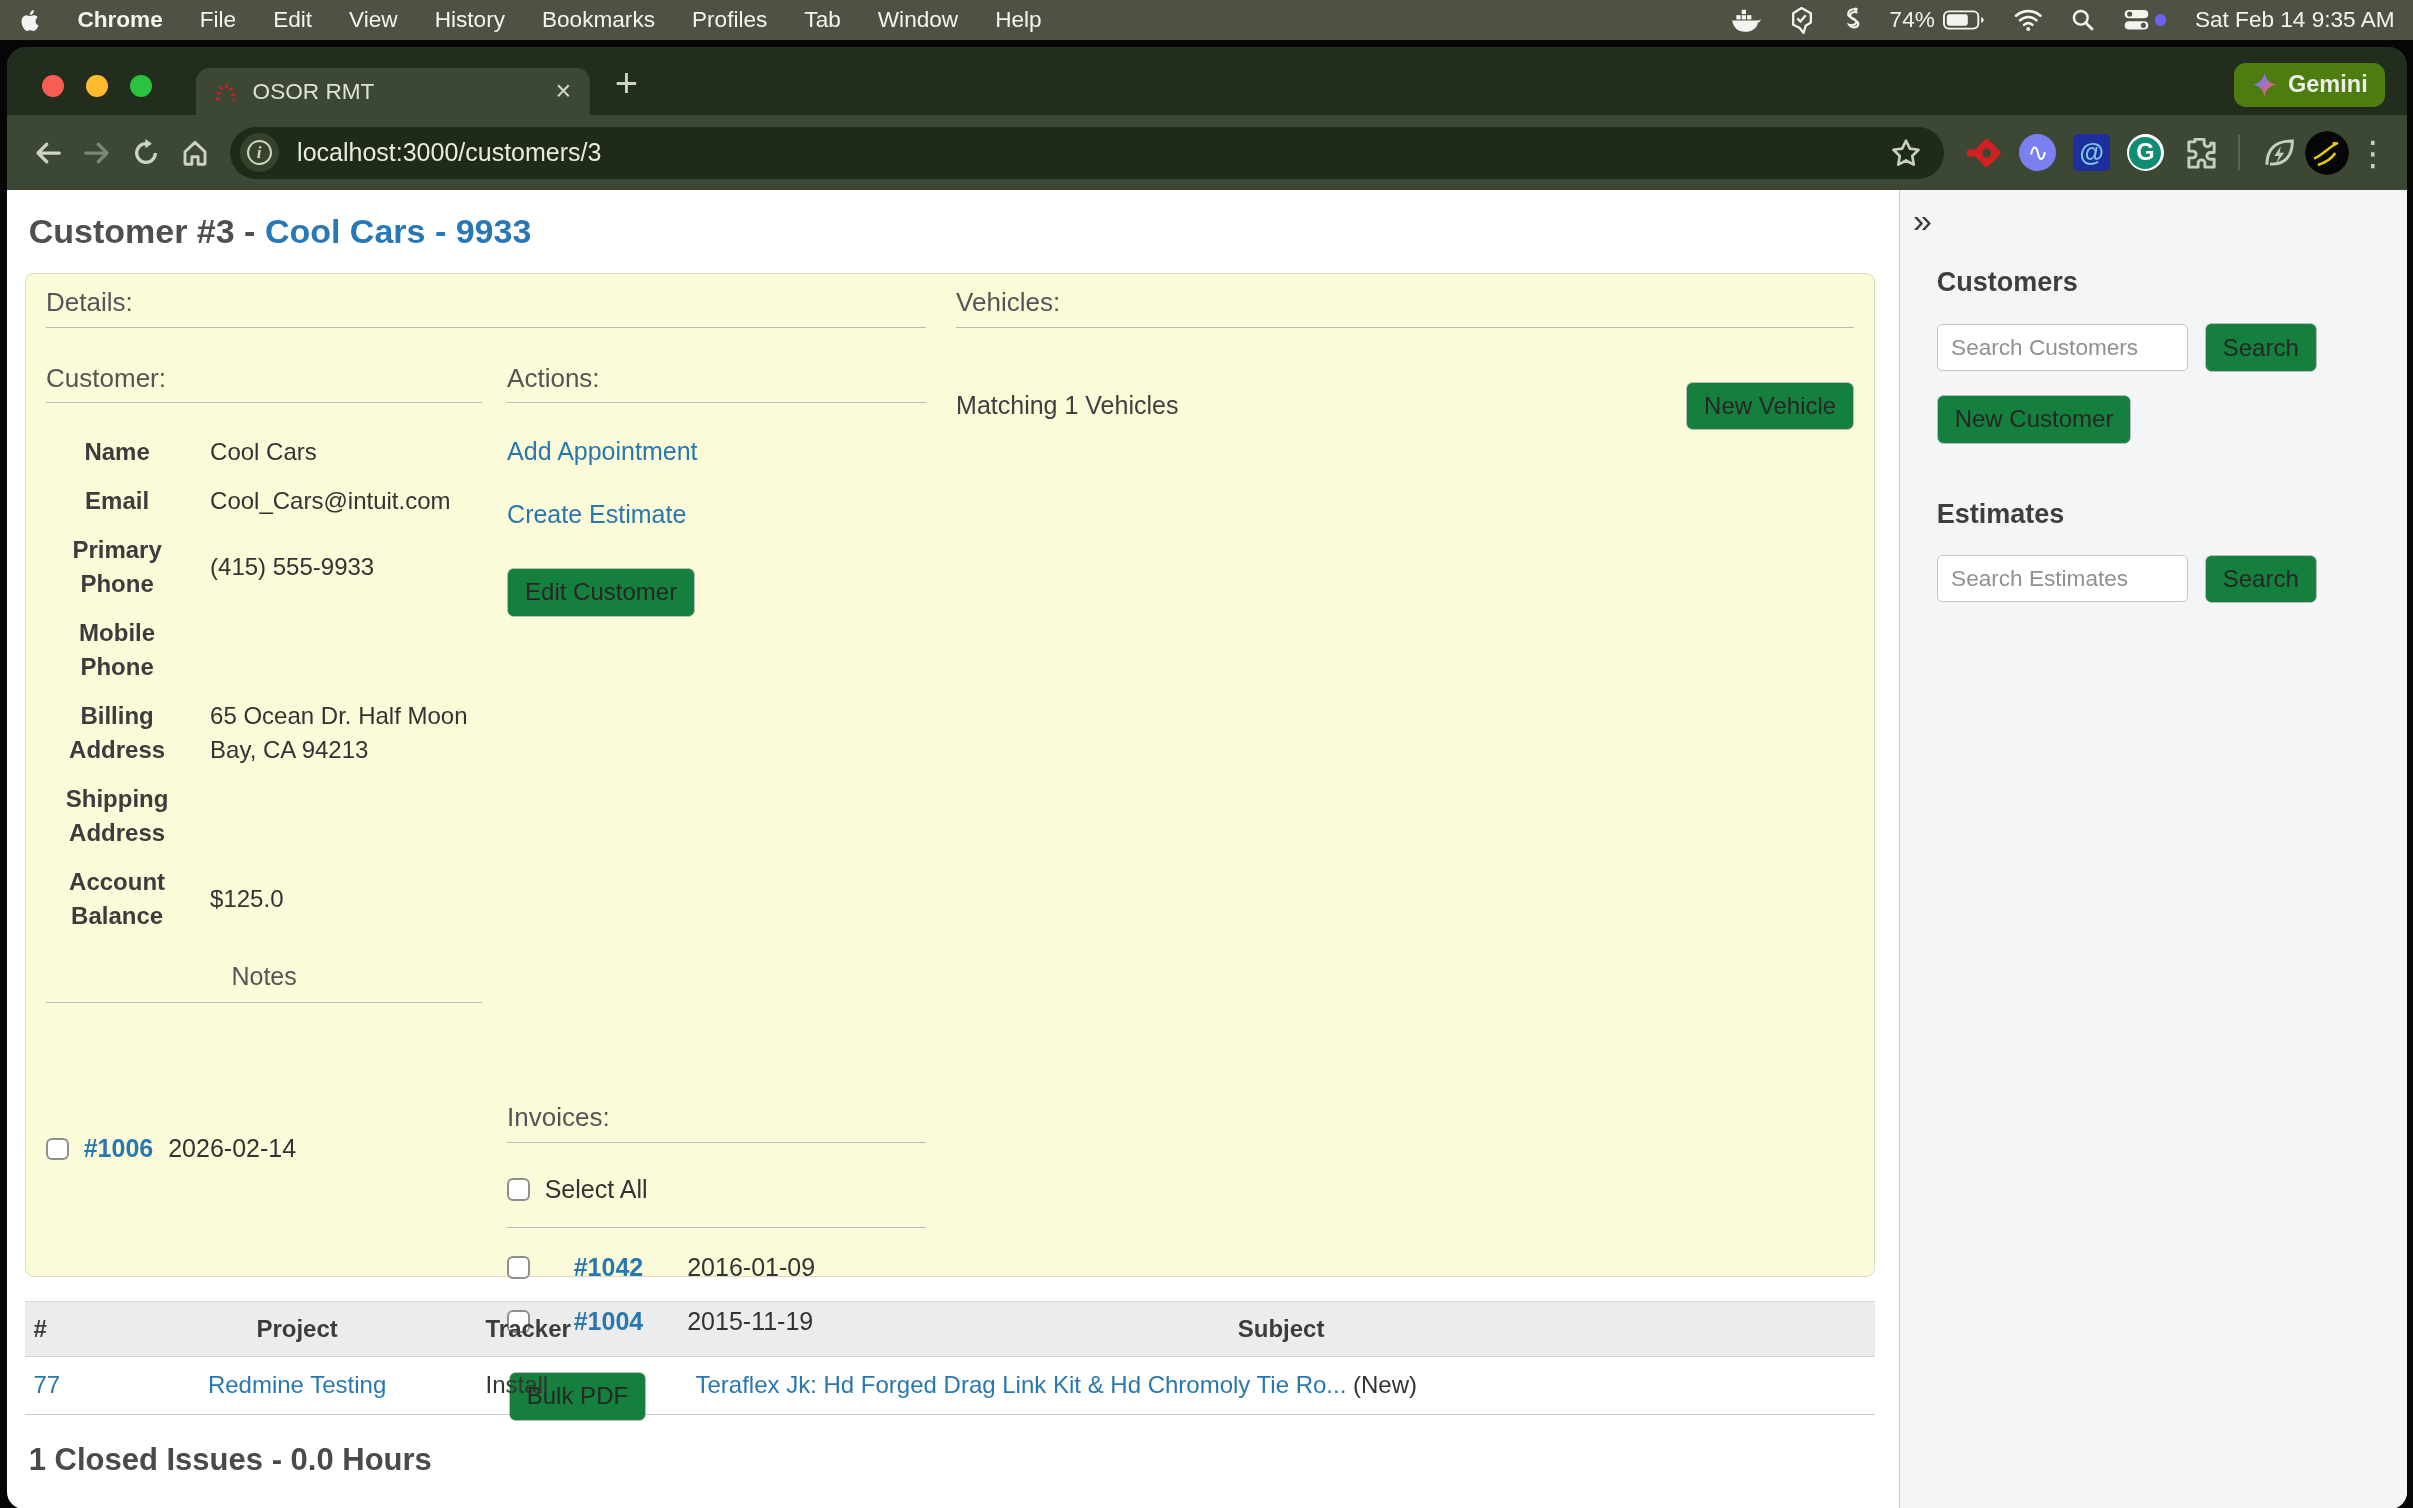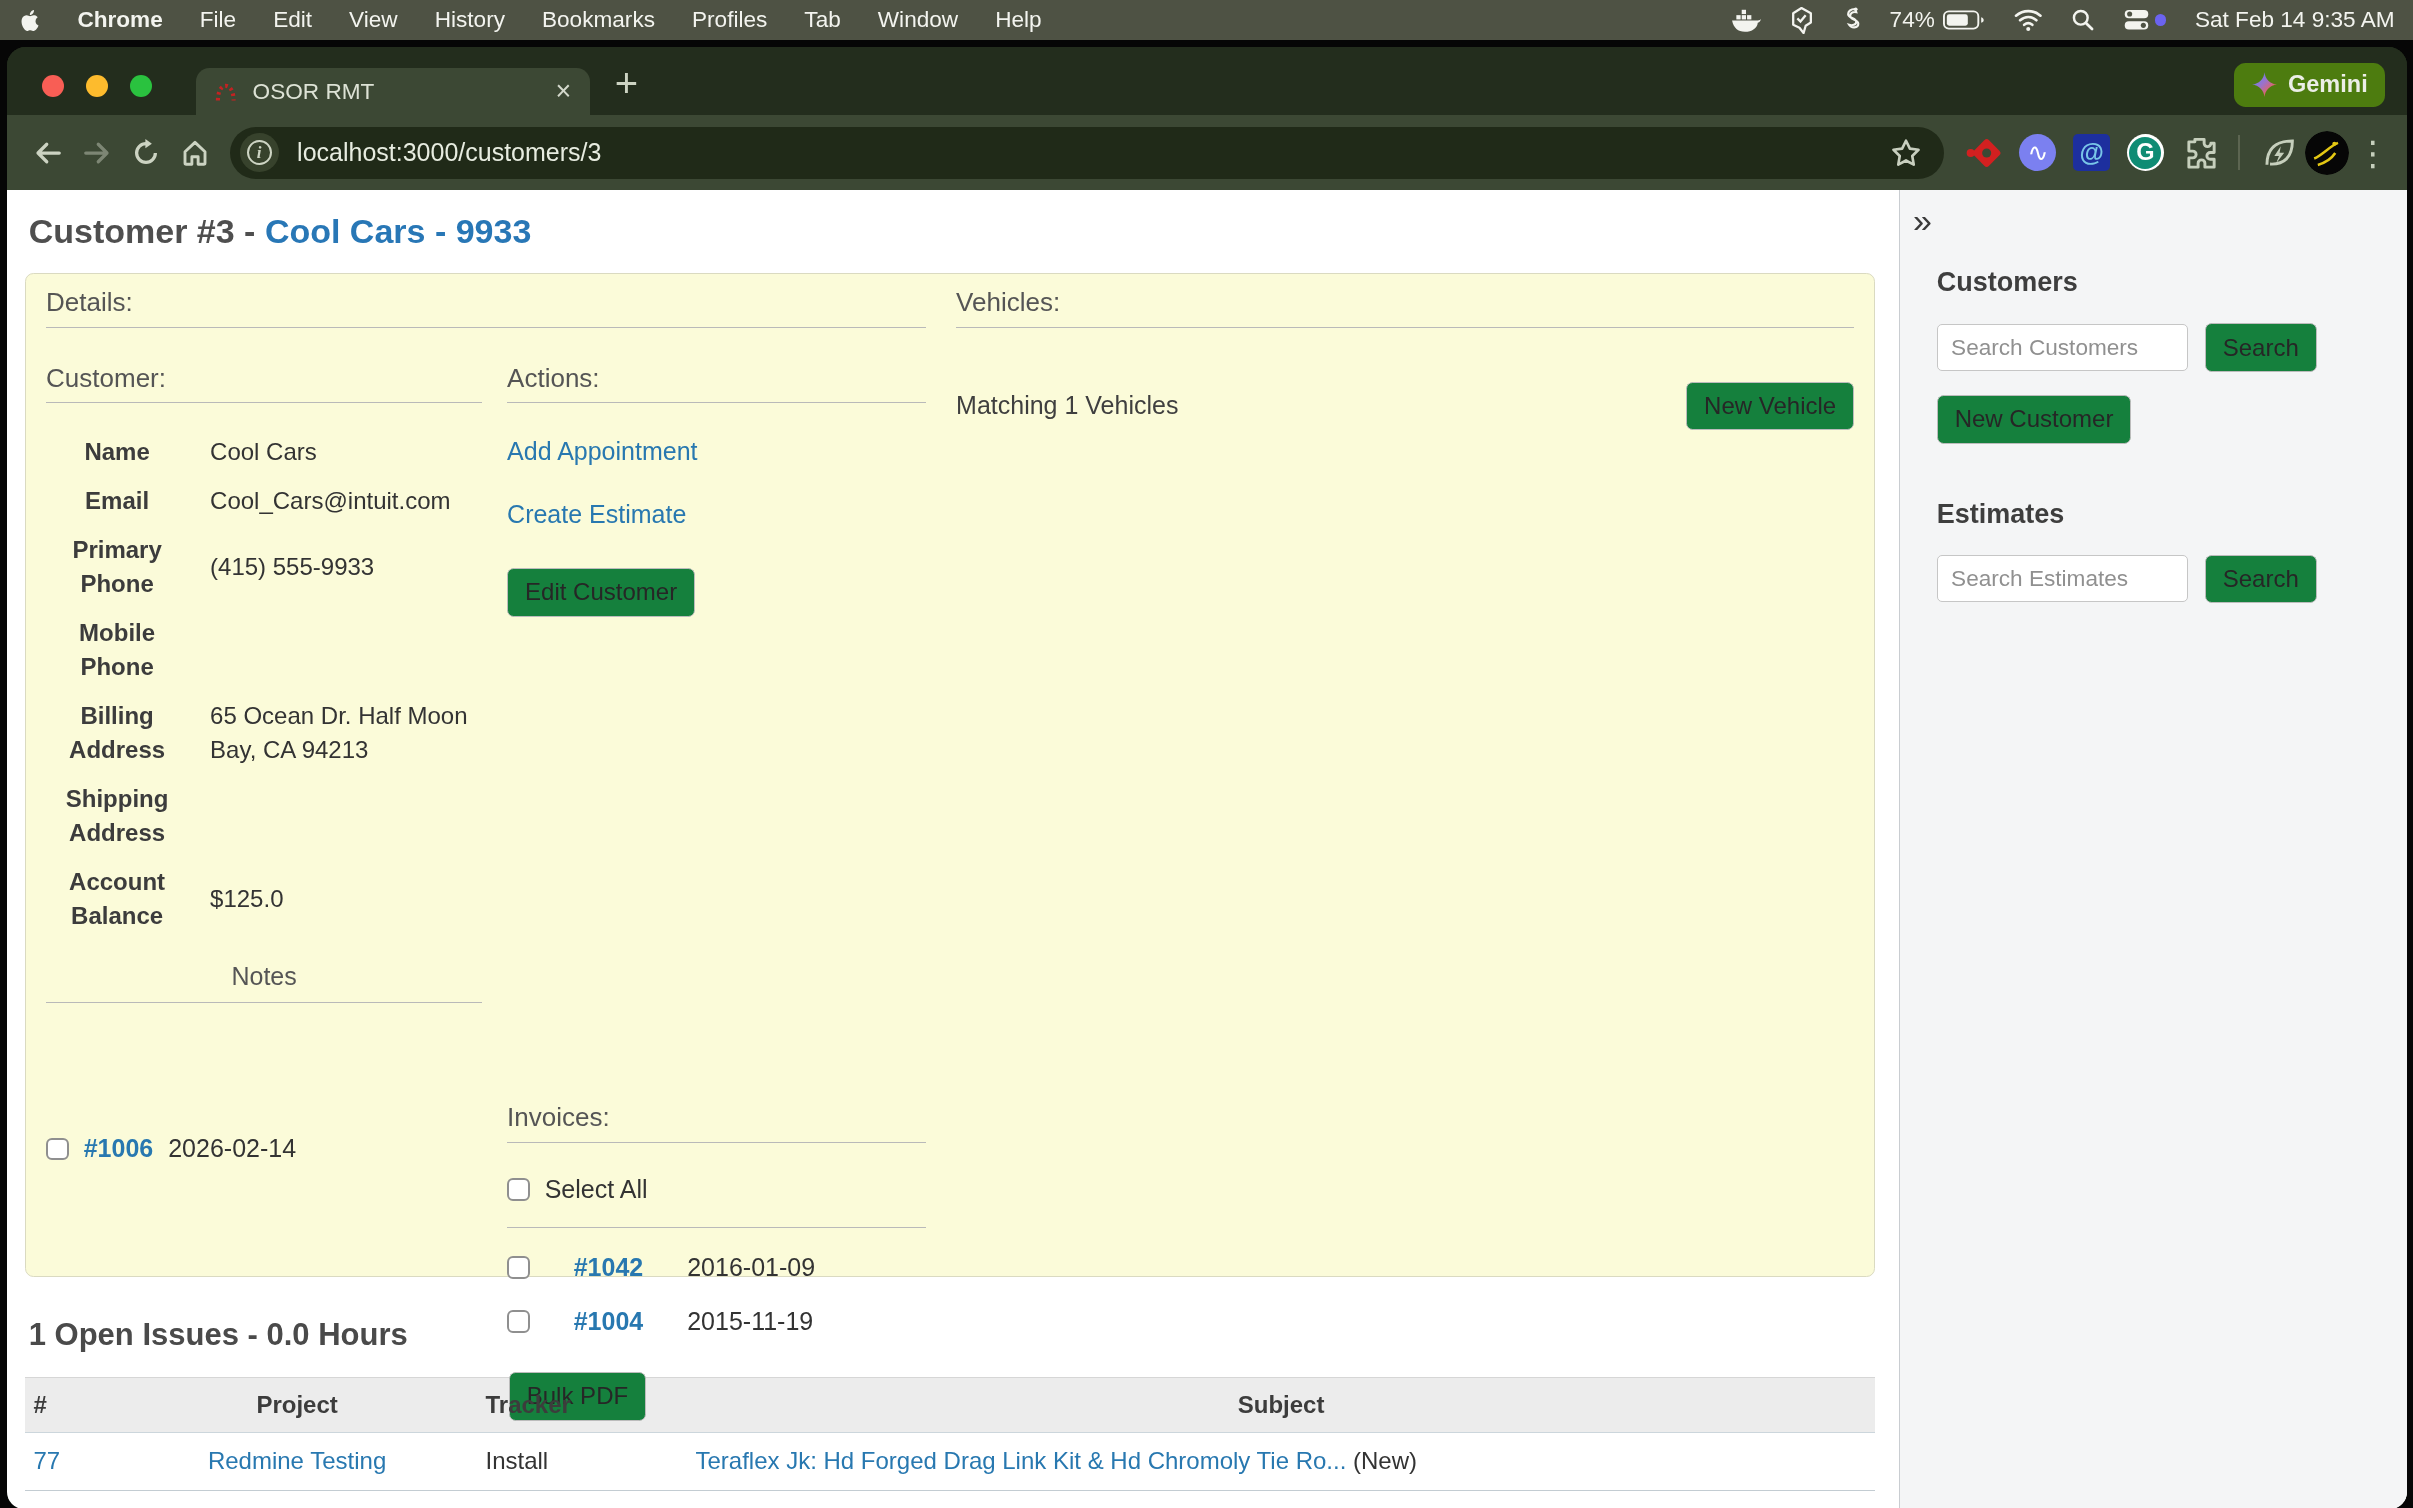--- a/index.html
+++ b/index.html
@@ -387,21 +387,20 @@
 
         <div>
           <div class="sec-h">Vehicles:</div>
           <div class="match-row">
             <span class="match-txt">Matching 1 Vehicles</span>
             <button class="btn">New Vehicle</button>
           </div>
         </div>
       </div>
 
-      <h2 class="issues-h">1 Open Issues - 0.0 Hours</h2>
       <table class="issues-table">
         <thead>
           <tr>
             <th class="th-num">#</th>
             <th class="th-project">Project</th>
             <th class="th-tracker">Tracker</th>
             <th class="th-subject">Subject</th>
           </tr>
         </thead>
         <tbody>

